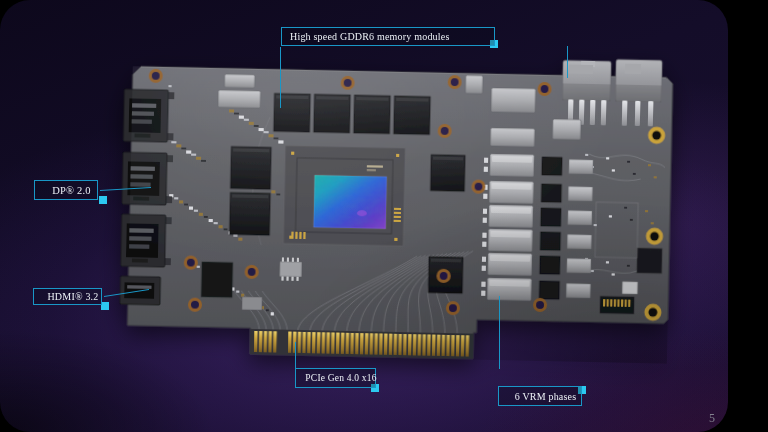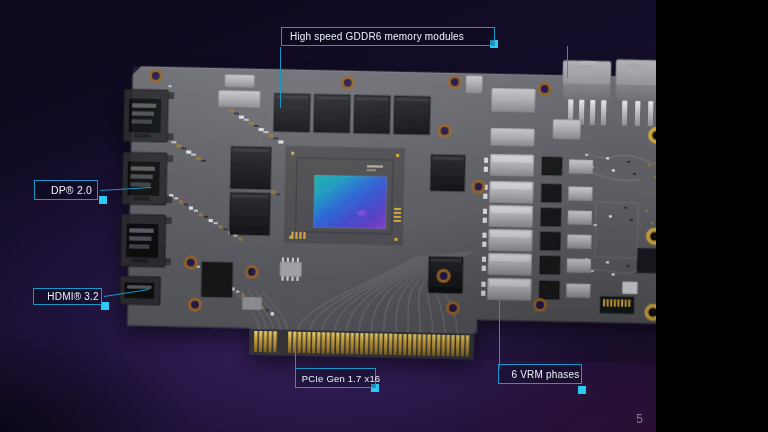--- a/index.html
+++ b/index.html
@@ -1,40 +1,41 @@
 <!DOCTYPE html>
 <html style="--accent-cyan: #1997c7; --marker-cyan: #2cc9f0; --callout-text: #edf2f7; --board-gray: #5d5e63; --pcie-gold: #cfa83f; --screw-copper: #91602a; --die-teal: #12b4a8; --die-blue: #2b5ad4; --die-purple: #8a36c8; --background-purple: #1a0f30; --page-number-gray: #82828e;"><head>
 <meta charset="utf-8">
 <style>
   html,body{margin:0;padding:0;background:#000;}
   .slide{
-    position:relative;width:656px;height:432px;overflow:hidden;
-    font-family:Liberation Sans, sans-serif;
+    position:relative;width:728px;height:432px;overflow:hidden;
+    font-family:Liberation Serif, serif;
     background:
       radial-gradient(42% 34% at 0% 100%, rgba(0,0,0,.55) 0%, rgba(0,0,0,0) 70%),
       radial-gradient(50% 40% at 100% 104%, rgba(70,14,52,.40) 0%, rgba(0,0,0,0) 70%),
       radial-gradient(92% 72% at 49% 74%, rgba(99,58,165,.45) 0%, rgba(58,31,108,.22) 46%, rgba(0,0,0,0) 72%),
       radial-gradient(55% 48% at 90% 52%, rgba(112,62,162,.25) 0%, rgba(0,0,0,0) 70%),
       linear-gradient(158deg,#0d081c 0%,#140d29 42%,#1a0f30 100%);
+    border-radius: 30px;
   }
   .layer{position:absolute;left:0;top:0;}
   .callout{
     position:absolute;display:flex;align-items:center;box-sizing:border-box;
     border:1px solid var(--accent-cyan,#1997c7);
     background:rgba(8,10,26,.30);
     color:var(--callout-text,#edf2f7);
     font-size:10px;letter-spacing:.2px;white-space:nowrap;
   }
   .callout.center{justify-content:center;padding-left:11px;}
   .co-memory{left:281px;top:27px;width:214px;height:19px;padding-left:8px;}
   .co-power {left:567px;top:27px;width:172px;height:19px;padding-left:7px;font-size:9.2px;}
   .co-dp    {left:34px;top:180px;width:64px;height:20px;font-size:10.5px;}
   .co-hdmi  {left:33px;top:288px;width:69px;height:17px;}
   .co-pcie  {left:295px;top:368px;width:81px;height:20px;font-size:9.5px;}
-  .co-vrm   {left:498px;top:364px;width:84px;height:20px;}
+  .co-vrm   {left:498px;top:386px;width:84px;height:20px;}
   .page-number{
     position:absolute;right:13px;bottom:6px;
     color:var(--page-number-gray,#82828e);font-size:12px;
   }
 </style>
 </head>
 <body>
 
 <div class="slide">
 
@@ -495,20 +496,20 @@
   <div class="callout co-memory">
     <span>High speed GDDR6 memory modules</span>
   </div>
   <div class="callout co-dp center">
     <span>DP® 2.0</span>
   </div>
   <div class="callout co-hdmi center">
     <span>HDMI® 3.2</span>
   </div>
   <div class="callout co-pcie center">
-    <span>PCIe Gen 1.7 x16</span>
+    <span>PCIe Gen 4.0 x16</span>
   </div>
   <div class="callout co-vrm center">
     <span>6 VRM phases</span>
   </div>
 
   <div class="page-number">5</div>
 </div>
 
 </body></html>

